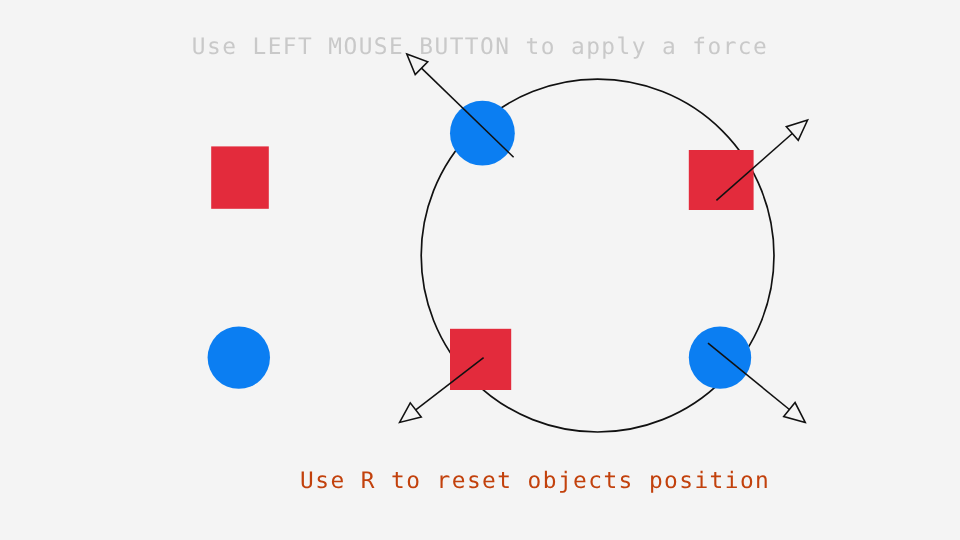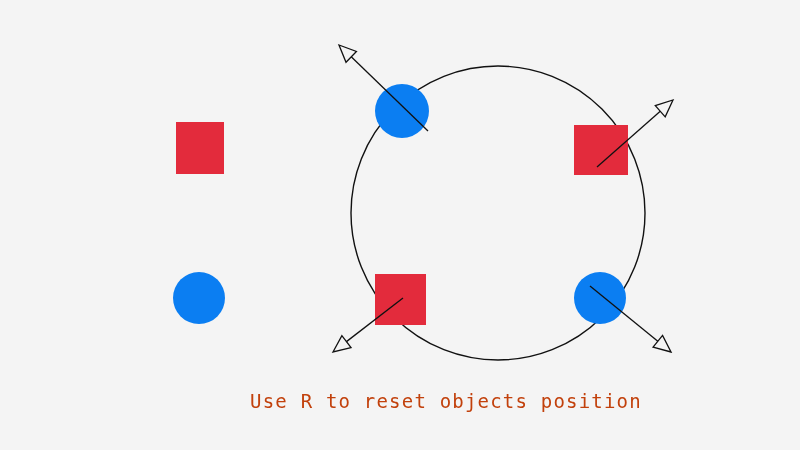--- a/index.html
+++ b/index.html
@@ -79,16 +79,17 @@
       <path d="M 333 352 L 341.8792724373904 335.67797436031304 L 351.04132425176766 347.55470819376507 Z" fill="none" stroke="#111111" stroke-width="1.3"></path>
     </g>
 
     <g>
       <line x1="590" y1="286" x2="657.8210052462061" y2="341.261559830242" stroke="#111111" stroke-width="1.3"></line>
       <path d="M 671 352 L 653.0834581124893 347.07582222162165 L 662.558552379923 335.44729743886234 Z" fill="none" stroke="#111111" stroke-width="1.3"></path>
     </g>
 
   </svg>
 
+  <div class="hint" id="hint-top" style="color: rgb(201, 201, 201);">Use LEFT MOUSE BUTTON to apply a force</div>
 
   <div class="hint" id="hint-bottom" style="color: #c2410c; padding-left: 46px;">Use R to reset objects position</div>
 
 </div>
 
 </body></html>

